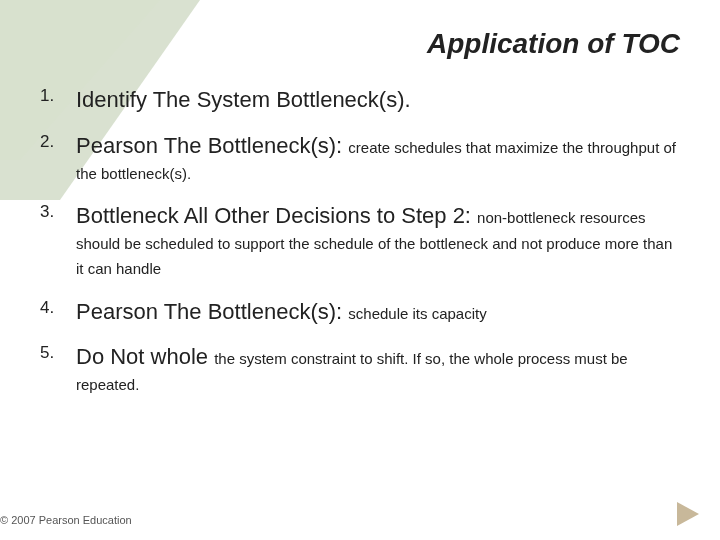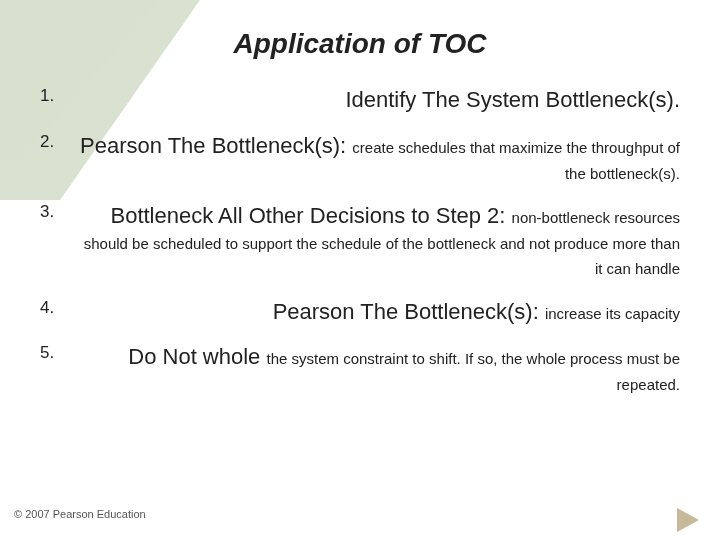--- a/index.html
+++ b/index.html
@@ -19,21 +19,21 @@
 
     .content-wrapper {
       position: relative;
       z-index: 1;
       width: 100%;
       height: 100%;
       padding: 18px 40px 20px 40px;
     }
 
     .page-title {
-      text-align: center;
+      text-align: right;
       font-size: 28px;
       font-style: italic;
       font-weight: bold;
       color: #222222;
       margin-bottom: 24px;
       padding-top: 10px;
     }
 
     .list-container {
       list-style: none;
@@ -52,40 +52,39 @@
     .item-number {
       min-width: 36px;
       font-size: 17px;
       font-weight: normal;
       color: #222;
       padding-top: 0;
     }
 
     .item-text {
       flex: 1;
-      text-align: right;
     }
 
     .item-text .large {
       font-size: 22px;
     }
 
     .item-text .small {
       font-size: 15px;
     }
 
     .footer {
       position: absolute;
-      bottom: 8px;
+      bottom: 14px;
       left: 0;
       right: 0;
       display: flex;
       justify-content: space-between;
-      align-items: flex-start;
-      padding: 0 14px 0 14px;
+      align-items: flex-end;
+      padding: 0 14px 0 0;
     }
 
     .footer-text {
       font-size: 11px;
       color: #555;
     }
 
     .arrow-icon {
       width: 36px;
       height: 24px;
@@ -142,21 +141,21 @@
     <li class="list-item">
       <span class="item-number">3.</span>
       <span class="item-text">
         <span class="large">Bottleneck All Other Decisions to Step 2: </span><span class="small">non-bottleneck resources should be scheduled to support the schedule of the bottleneck and not produce more than it can handle</span>
       </span>
     </li>
 
     <li class="list-item">
       <span class="item-number">4.</span>
       <span class="item-text">
-        <span class="large">Pearson The Bottleneck(s): </span><span class="small">increase its capacity</span>
+        <span class="large">Pearson The Bottleneck(s): </span><span class="small">schedule its capacity</span>
       </span>
     </li>
 
     <li class="list-item">
       <span class="item-number">5.</span>
       <span class="item-text">
         <span class="large">Do Not whole </span><span class="small">the system constraint to shift. If so, the whole process must be repeated.</span>
       </span>
     </li>
 

